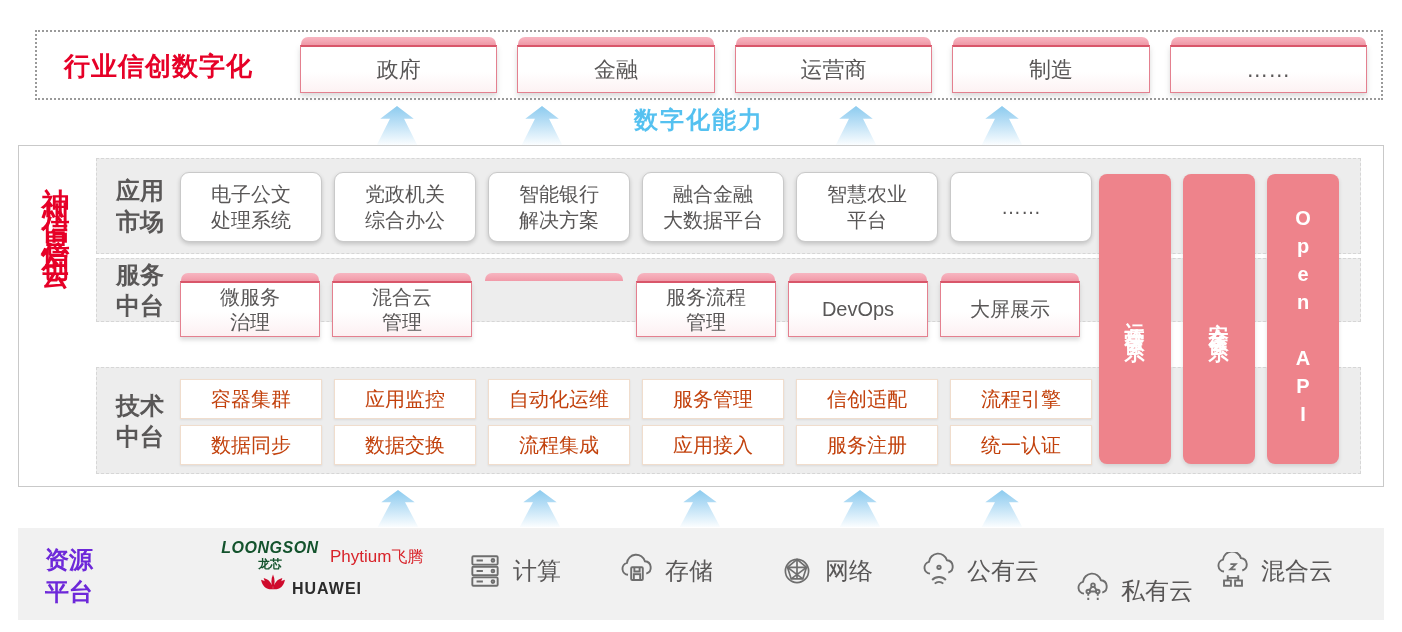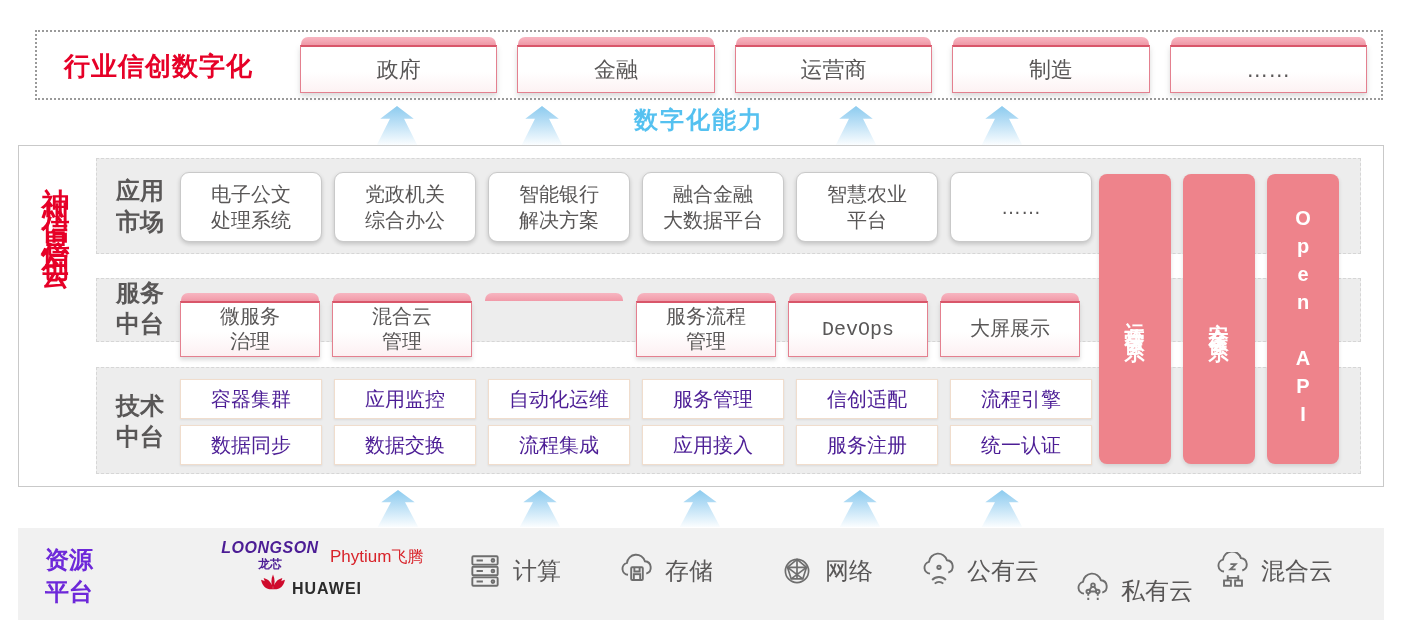--- a/index.html
+++ b/index.html
@@ -26,21 +26,21 @@
   .cap-label{position:absolute;left:634px;top:104px;font-size:24px;font-weight:bold;color:#55c1f0;letter-spacing:2px;}
 
   
   .main{position:absolute;left:18px;top:145px;width:1366px;height:342px;
         border:1px solid #c9c9c9;box-sizing:border-box;background:#fff;}
   .v-title{position:absolute;left:22px;top:20px;writing-mode:vertical-lr;text-orientation:upright;
            font-size:28px;font-weight:bold;color:#e60027;letter-spacing:13px;line-height:1;}
   .band{position:absolute;left:77px;width:1265px;background:#ededed;
         border:1px dashed #d6d6d6;box-sizing:border-box;}
   .band-1{top:12px;height:96px;}
-  .band-2{top:132px;height:64px;font-family:Liberation Mono, monospace;}
+  .band-2{top:112px;height:64px;}
   .band-3{top:221px;height:107px;}
   .band-label{position:absolute;left:15px;top:50%;transform:translateY(-50%);
               width:56px;font-size:24px;font-weight:bold;color:#595757;line-height:1.3;text-align:center;}
   .band-boxes{position:absolute;left:83px;display:flex;gap:12px;}
   .boxes-1{top:13px;height:70px;}
   .boxes-2{top:14px;height:64px;}
   .box-lg{width:140px;background:#fff;border:1px solid #c9c9c9;border-radius:9px;
           box-shadow:0 2px 4px rgba(0,0,0,.18);
           display:flex;align-items:center;justify-content:center;text-align:center;
           font-size:20px;line-height:1.3;white-space:pre-line;color:#595757;}
@@ -49,31 +49,31 @@
             background:linear-gradient(#ffffff 55%,#fdf0f2);
             box-shadow:0 3px 4px rgba(130,130,130,.28);
             display:flex;align-items:center;justify-content:center;text-align:center;
             font-size:20px;line-height:1.25;white-space:pre-line;color:#595757;}
   .tech-row{position:absolute;left:83px;display:flex;gap:12px;height:40px;}
   .tech-row-1{top:11px;}
   .tech-row-2{top:57px;}
   .box-sm{width:140px;background:#fff;border:1px solid #f0ddcd;
           box-shadow:0 1px 2px rgba(0,0,0,.08);
           display:flex;align-items:center;justify-content:center;
-          font-size:20px;color:#4c1d95;}
+          font-size:20px;color:#c2410c;}
   .side-bar{position:absolute;top:28px;width:72px;height:290px;background:#ee838b;border-radius:8px;
             display:flex;align-items:center;justify-content:center;box-shadow:0 2px 4px rgba(0,0,0,.12);}
   .side-bar span{writing-mode:vertical-lr;text-orientation:upright;color:#fff;
                  font-weight:bold;font-size:20px;letter-spacing:6px;line-height:1;}
 
   
   .resource-band{position:absolute;left:18px;top:528px;width:1366px;height:92px;background:#f1f1f1;}
   .res-label{position:absolute;left:27px;top:16px;width:56px;font-size:24px;font-weight:bold;
              color:#6d28d9;line-height:1.35;}
-  .vendor-loongson{position:absolute;left:196px;top:11px;width:112px;text-align:center;color:#4c1d95;}
+  .vendor-loongson{position:absolute;left:196px;top:11px;width:112px;text-align:center;color:#14532d;}
   .loongson-name{font-size:16px;font-weight:bold;font-style:italic;letter-spacing:.5px;}
   .loongson-sub{font-size:12px;font-weight:bold;margin-top:-1px;}
   .vendor-phytium{position:absolute;left:312px;top:19px;color:#d8232a;font-weight:normal;}
   .phytium-name{font-size:17px;}
   .phytium-sub{font-size:16px;}
   .vendor-huawei{position:absolute;left:242px;top:46px;display:flex;align-items:center;gap:6px;}
   .huawei-name{font-size:16px;font-weight:bold;color:#2b2b2b;letter-spacing:1px;}
   .res-item{position:absolute;top:24px;display:flex;align-items:center;gap:9px;}
   .res-item svg{width:38px;height:38px;display:block;}
   .res-item-label{font-size:24px;color:#595757;}

